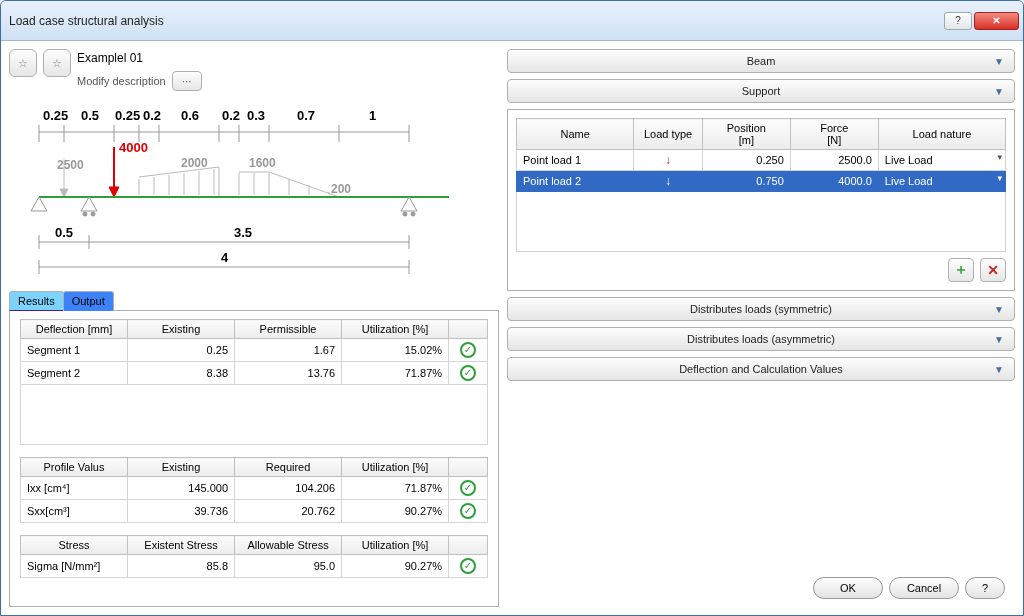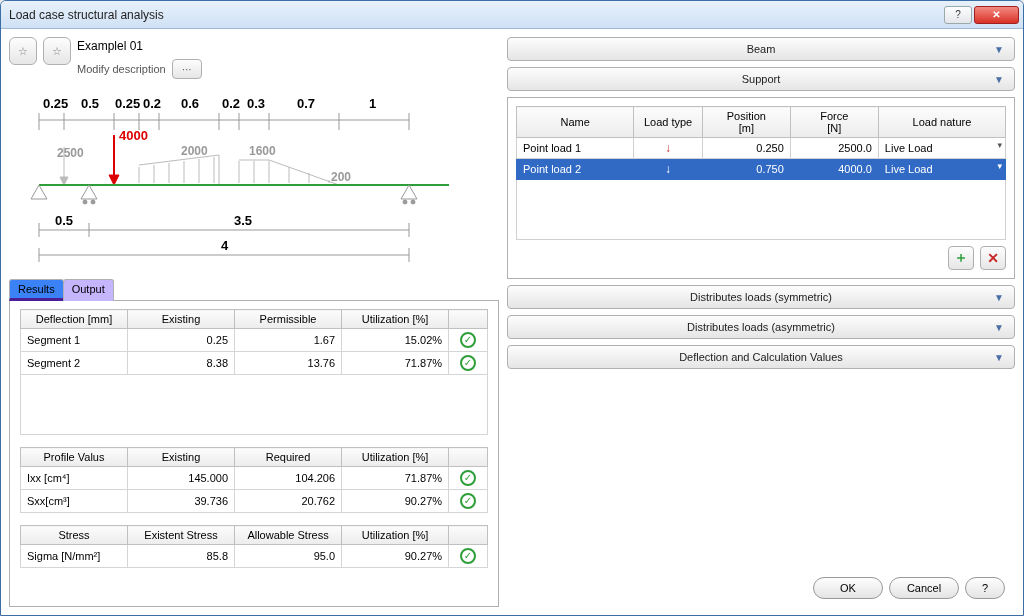--- a/index.html
+++ b/index.html
@@ -1,40 +1,40 @@
 <!DOCTYPE html>
 <html><head>
 <meta charset="utf-8">
 <style>
 * { box-sizing: border-box; margin: 0; padding: 0; }
 body { font-family: Tahoma, "Segoe UI", sans-serif; font-size: 11px; background: #fff; user-select: none; }
 
 .win7-window { width: 1024px; height: 616px; border: 1px solid #3a6ea5; border-radius: 6px 6px 0 0; overflow: hidden; background: #fff; display: flex; flex-direction: column; box-shadow: 0 0 8px rgba(0,0,0,0.3); }
 
-.titlebar { height: 28px; background: linear-gradient(#e8f1fb, #cfe1f5); display: flex; align-items: center; padding: 0 4px; border-bottom: 1px solid #a0b8d8; }
+.titlebar { height: 40px; background: linear-gradient(#e8f1fb, #cfe1f5); display: flex; align-items: center; padding: 0 4px; border-bottom: 1px solid #a0b8d8; }
 .titlebar .title { flex: 1; font-size: 12px; color: #222; padding-left: 4px; }
 .titlebar .winbtn { width: 28px; height: 18px; margin-left: 2px; display: flex; align-items: center; justify-content: center; border: 1px solid #9aa; border-radius: 3px; background: linear-gradient(#fdfdfd, #e4e6ea); font-size: 10px; color: #333; }
 .titlebar .winbtn.close { width: 45px; background: linear-gradient(#f28b82, #d93025); color: #fff; border-color: #a02020; font-weight: bold; }
 
 .client { flex: 1; display: flex; padding: 8px; gap: 8px; background: #fff; }
 .leftcol { width: 490px; display: flex; flex-direction: column; }
 .rightcol { flex: 1; display: flex; flex-direction: column; gap: 6px; }
 
 .header { display: flex; align-items: flex-start; gap: 6px; }
 .iconbtn { width: 28px; height: 28px; border: 1px solid #b0b0b0; border-radius: 6px; background: linear-gradient(#fdfdfd,#e6e6e6); display: flex; align-items: center; justify-content: center; color: #888; }
 .header-text { flex: 1; padding-top: 2px; }
 .header-text .name { font-size: 12px; margin-bottom: 6px; }
 .header-text .modrow { display: flex; align-items: center; gap: 6px; color: #555; font-size: 11px; }
 .smallbtn { width: 30px; height: 20px; border: 1px solid #b0b0b0; border-radius: 4px; background: linear-gradient(#fdfdfd,#e6e6e6); display:flex;align-items:center;justify-content:center; font-size:10px; }
 
 .diagram { height: 190px; margin-top: 6px; background: #fff; position: relative; }
 
 .tabs { margin-top: 4px; display: flex; border-bottom: 1px solid #b0b0b0; }
-.tab { padding: 3px 8px; border: 1px solid #b0b0b0; border-bottom: none; background: #c4b5fd; margin-right: -1px; margin-bottom: -1px; font-size: 11px; border-radius: 3px 3px 0 0; }
-.tab.active { background: #3b82f6; border-bottom: 3px solid #4c1d95; }
+.tab { padding: 3px 8px; border: 1px solid #b0b0b0; border-bottom: none; background: #3b82f6; margin-right: -1px; margin-bottom: -1px; font-size: 11px; border-radius: 3px 3px 0 0; }
+.tab.active { background: #7dd3fc; border-bottom: 1px solid #4c1d95; }
 .tabpanel { border: 1px solid #b0b0b0; border-top: none; padding: 8px 10px; flex:1; display:flex; flex-direction:column; gap:12px; }
 
 table.result { width: 100%; border-collapse: collapse; border: 1px solid #a9a9a9; font-size: 11px; table-layout: fixed; }
 table.result th { background: linear-gradient(#fcfcfc,#ececec); border: 1px solid #c0c0c0; padding: 3px 6px; font-weight: normal; text-align: center; }
 table.result td { border: 1px solid #d5d5d5; padding: 3px 6px; text-align: right; background: #fff; }
 table.result td.left { text-align: left; }
 table.result col.c-label { width: 22%; }
 table.result col.c-v { width: 22%; }
 table.result col.c-ok { width: 8%; }
 .okbadge { display:inline-block; width:16px; height:16px; border:2px solid #2e9e3a; border-radius:50%; color:#2e9e3a; font-size:10px; line-height:12px; text-align:center; }

